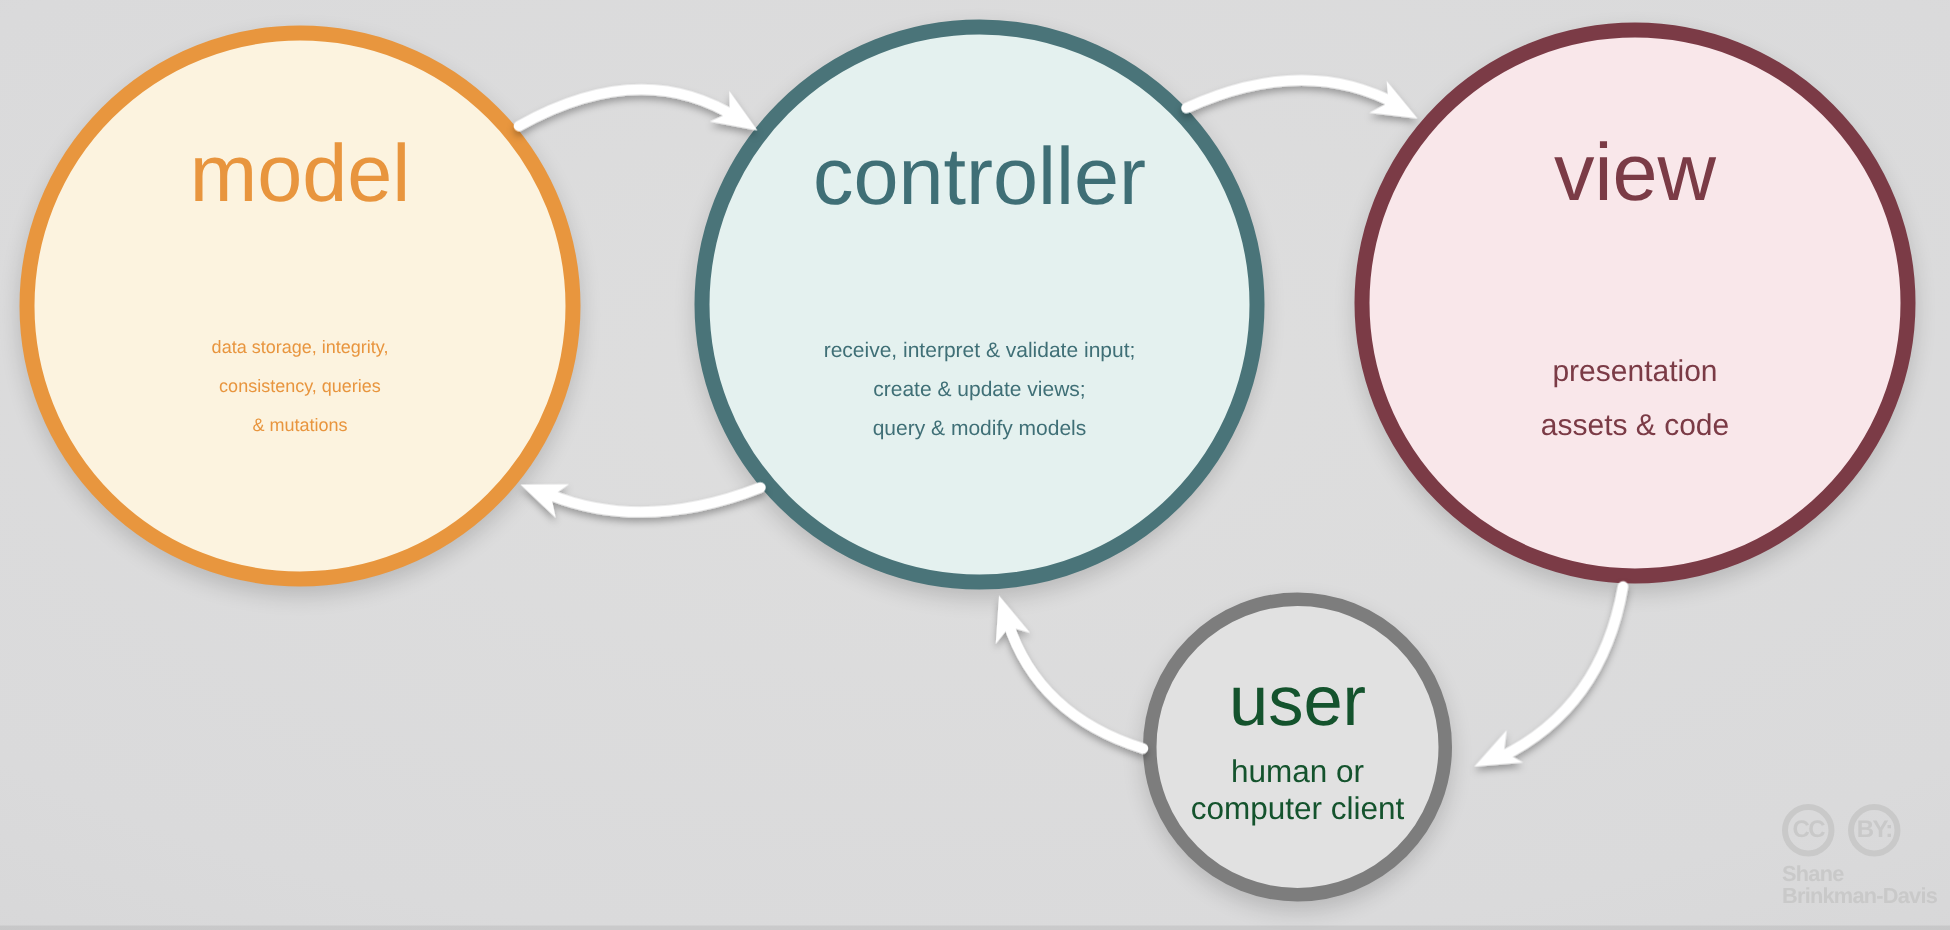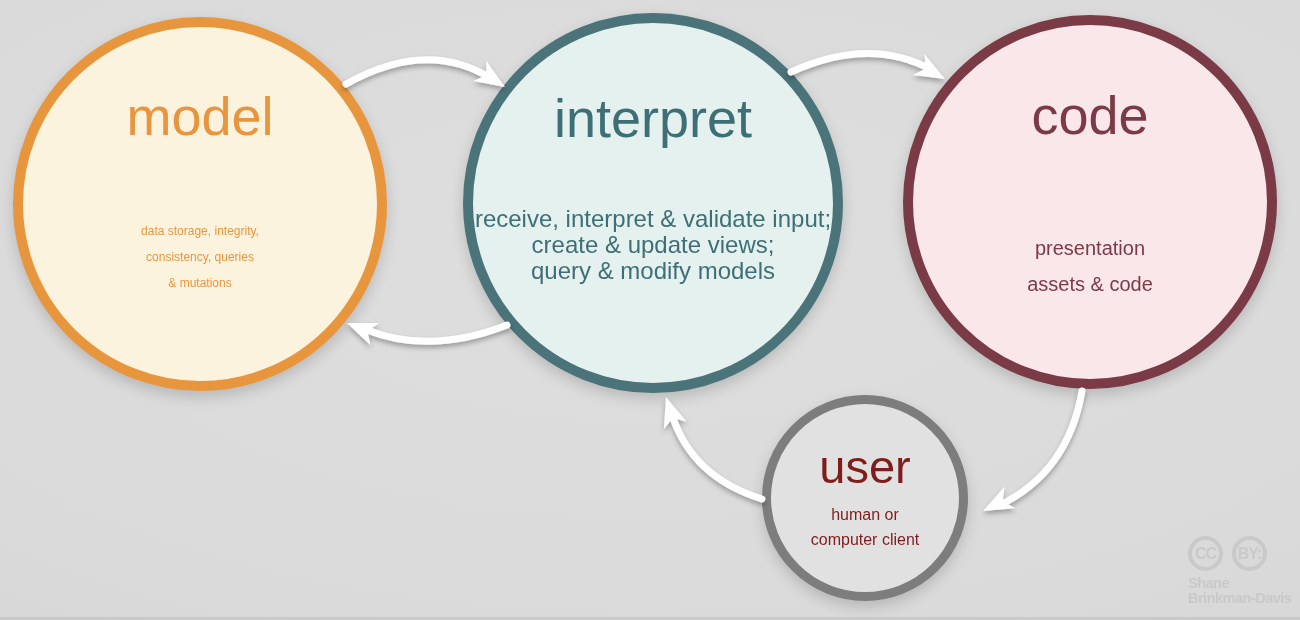--- a/index.html
+++ b/index.html
@@ -38,23 +38,23 @@
   #node-controller { left: 463px; top: 13px;  width: 380px; height: 380px; border-width: 10px; }
   #node-view       { left: 903px; top: 15px;  width: 374px; height: 374px; border-width: 10px; }
   #node-user       { left: 762px; top: 395px; width: 206px; height: 206px; border-width: 9px;  }
 
   #node-model .title      { top: 61px;  font-size: 54px; }
   #node-controller .title { top: 67px;  font-size: 54px; }
   #node-view .title       { top: 62px;  font-size: 54px; }
   #node-user .title       { top: 38px;  font-size: 47px; }
 
   #node-model .desc      { top: 191px; font-size: 12px; line-height: 26px; }
-  #node-controller .desc { top: 183px; font-size: 24px; line-height: 26px; }
+  #node-controller .desc { top: 197px; font-size: 14px; line-height: 26px; }
   #node-view .desc       { top: 205px; font-size: 20px; line-height: 36px; }
-  #node-user .desc       { top: 98px;  font-size: 16px; line-height: 25px; }
+  #node-user .desc       { top: 98px;  font-size: 21px; line-height: 25px; }
 
   svg.arrows {
     position: absolute; left: 0; top: 0;
     width: 1300px; height: 620px;
     pointer-events: none;
   }
   .arrow-shaft { fill: none; stroke-width: 7; stroke-linecap: round; }
   
   .watermark {
     position: absolute; left: 1188px; top: 536px;
@@ -76,33 +76,33 @@
 <div class="canvas">
 
   <div class="node" id="node-model" style="background: rgb(252, 243, 223); border-color: rgb(232, 150, 62); color: rgb(232, 149, 62);">
     <div class="title">model</div>
     <div class="desc">data storage, integrity,
 consistency, queries
 &amp; mutations</div>
   </div>
 
   <div class="node" id="node-controller" style="background: rgb(228, 241, 239); border-color: rgb(74, 116, 121); color: rgb(63, 111, 118);">
-    <div class="title">interpret</div>
+    <div class="title">controller</div>
     <div class="desc">receive, interpret &amp; validate input;
 create &amp; update views;
 query &amp; modify models</div>
   </div>
 
   <div class="node" id="node-view" style="background: rgb(249, 231, 234); border-color: rgb(123, 59, 70); color: rgb(123, 59, 70);">
-    <div class="title">code</div>
+    <div class="title">view</div>
     <div class="desc">presentation
 assets &amp; code</div>
   </div>
 
-  <div class="node" id="node-user" style="background: rgb(225, 225, 225); border-color: rgb(125, 125, 125); color: #7f1d1d;">
+  <div class="node" id="node-user" style="background: rgb(225, 225, 225); border-color: rgb(125, 125, 125); color: #14532d;">
     <div class="title">user</div>
     <div class="desc">human or
 computer client</div>
   </div>
 
   <svg class="arrows" viewBox="0 0 1300 620">
     <defs>
       <filter id="arrowShadow" x="-30%" y="-30%" width="160%" height="160%">
         <feDropShadow dx="0" dy="3" stdDeviation="2.5" flood-color="#000000" flood-opacity="0.3"></feDropShadow>
       </filter>

